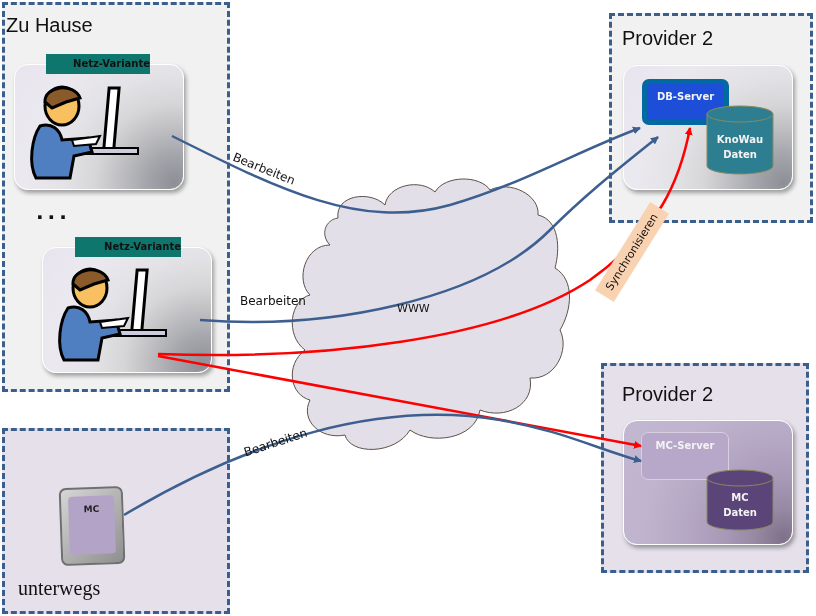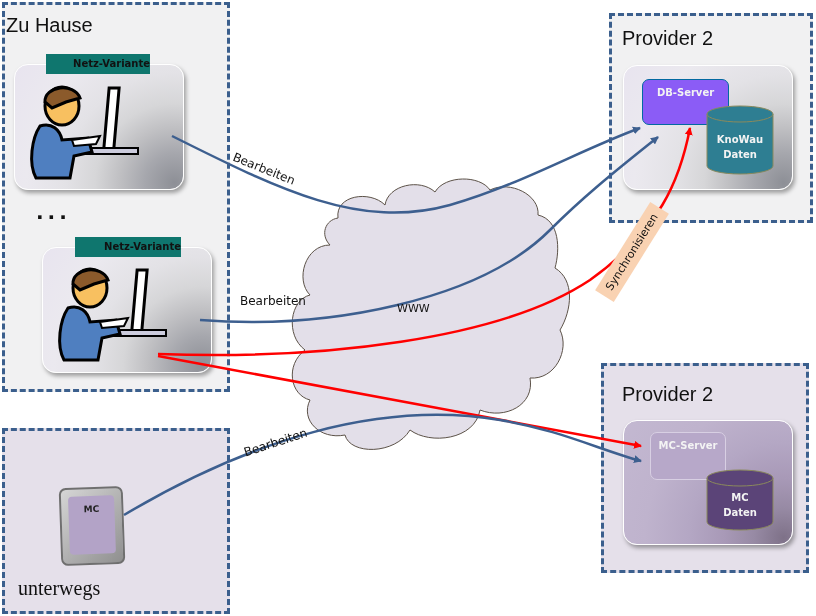--- a/index.html
+++ b/index.html
@@ -32,24 +32,24 @@
 
 <div class="label" style="left:36px;top:200px;font-size:20px;font-weight:bold;letter-spacing:4px;">...</div>
 
 <div class="card card-gray" style="left:14px;top:64px;width:170px;height:126px;"></div>
 <div class="tag" style="left:46px;top:54px;width:104px;height:20px;">Netz-Variante</div>
 
 <div class="card card-gray" style="left:42px;top:247px;width:170px;height:126px;"></div>
 <div class="tag" style="left:75px;top:237px;width:106px;height:20px;">Netz-Variante</div>
 
 <div class="card card-gray" style="left:623px;top:65px;width:170px;height:125px;"></div>
-<div class="server" style="left:642px;top:79px;width:87px;height:46px;background:#8b5cf6;border:1px solid #0369a1;">DB-Server</div>
+<div class="server" style="left:642px;top:79px;width:87px;height:46px;background:#1d4ed8;border:5px solid #0369a1;">DB-Server</div>
 
 <div class="card card-purple" style="left:623px;top:420px;width:170px;height:125px;"></div>
-<div class="server" style="left:641px;top:432px;width:76px;height:48px;background:#b7a8c9;border:1px solid #d8cfe3;margin-left:9px;">MC-Server</div>
+<div class="server" style="left:641px;top:432px;width:88px;height:48px;background:#b7a8c9;border:1px solid #d8cfe3;">MC-Server</div>
 
 <div style="position:absolute;left:60px;top:487px;width:64px;height:78px;border-radius:7px;background:linear-gradient(135deg,#d6d6d6,#8f8f8f);border:2px solid #6f6f6f;box-sizing:border-box;transform:rotate(-2deg);">
   <div style="position:absolute;left:7px;top:7px;right:7px;bottom:9px;background:#b3a3c7;border-radius:4px;">
     <div style="text-align:center;font-size:9px;font-weight:bold;color:#222;margin-top:8px;">MC</div>
   </div>
 </div>
 
 <svg class="overlay" width="816" height="616" viewBox="0 0 816 616">
   <defs>
     <marker id="arrBlue" markerWidth="8" markerHeight="8" refX="7" refY="4" orient="auto" markerUnits="userSpaceOnUse">

